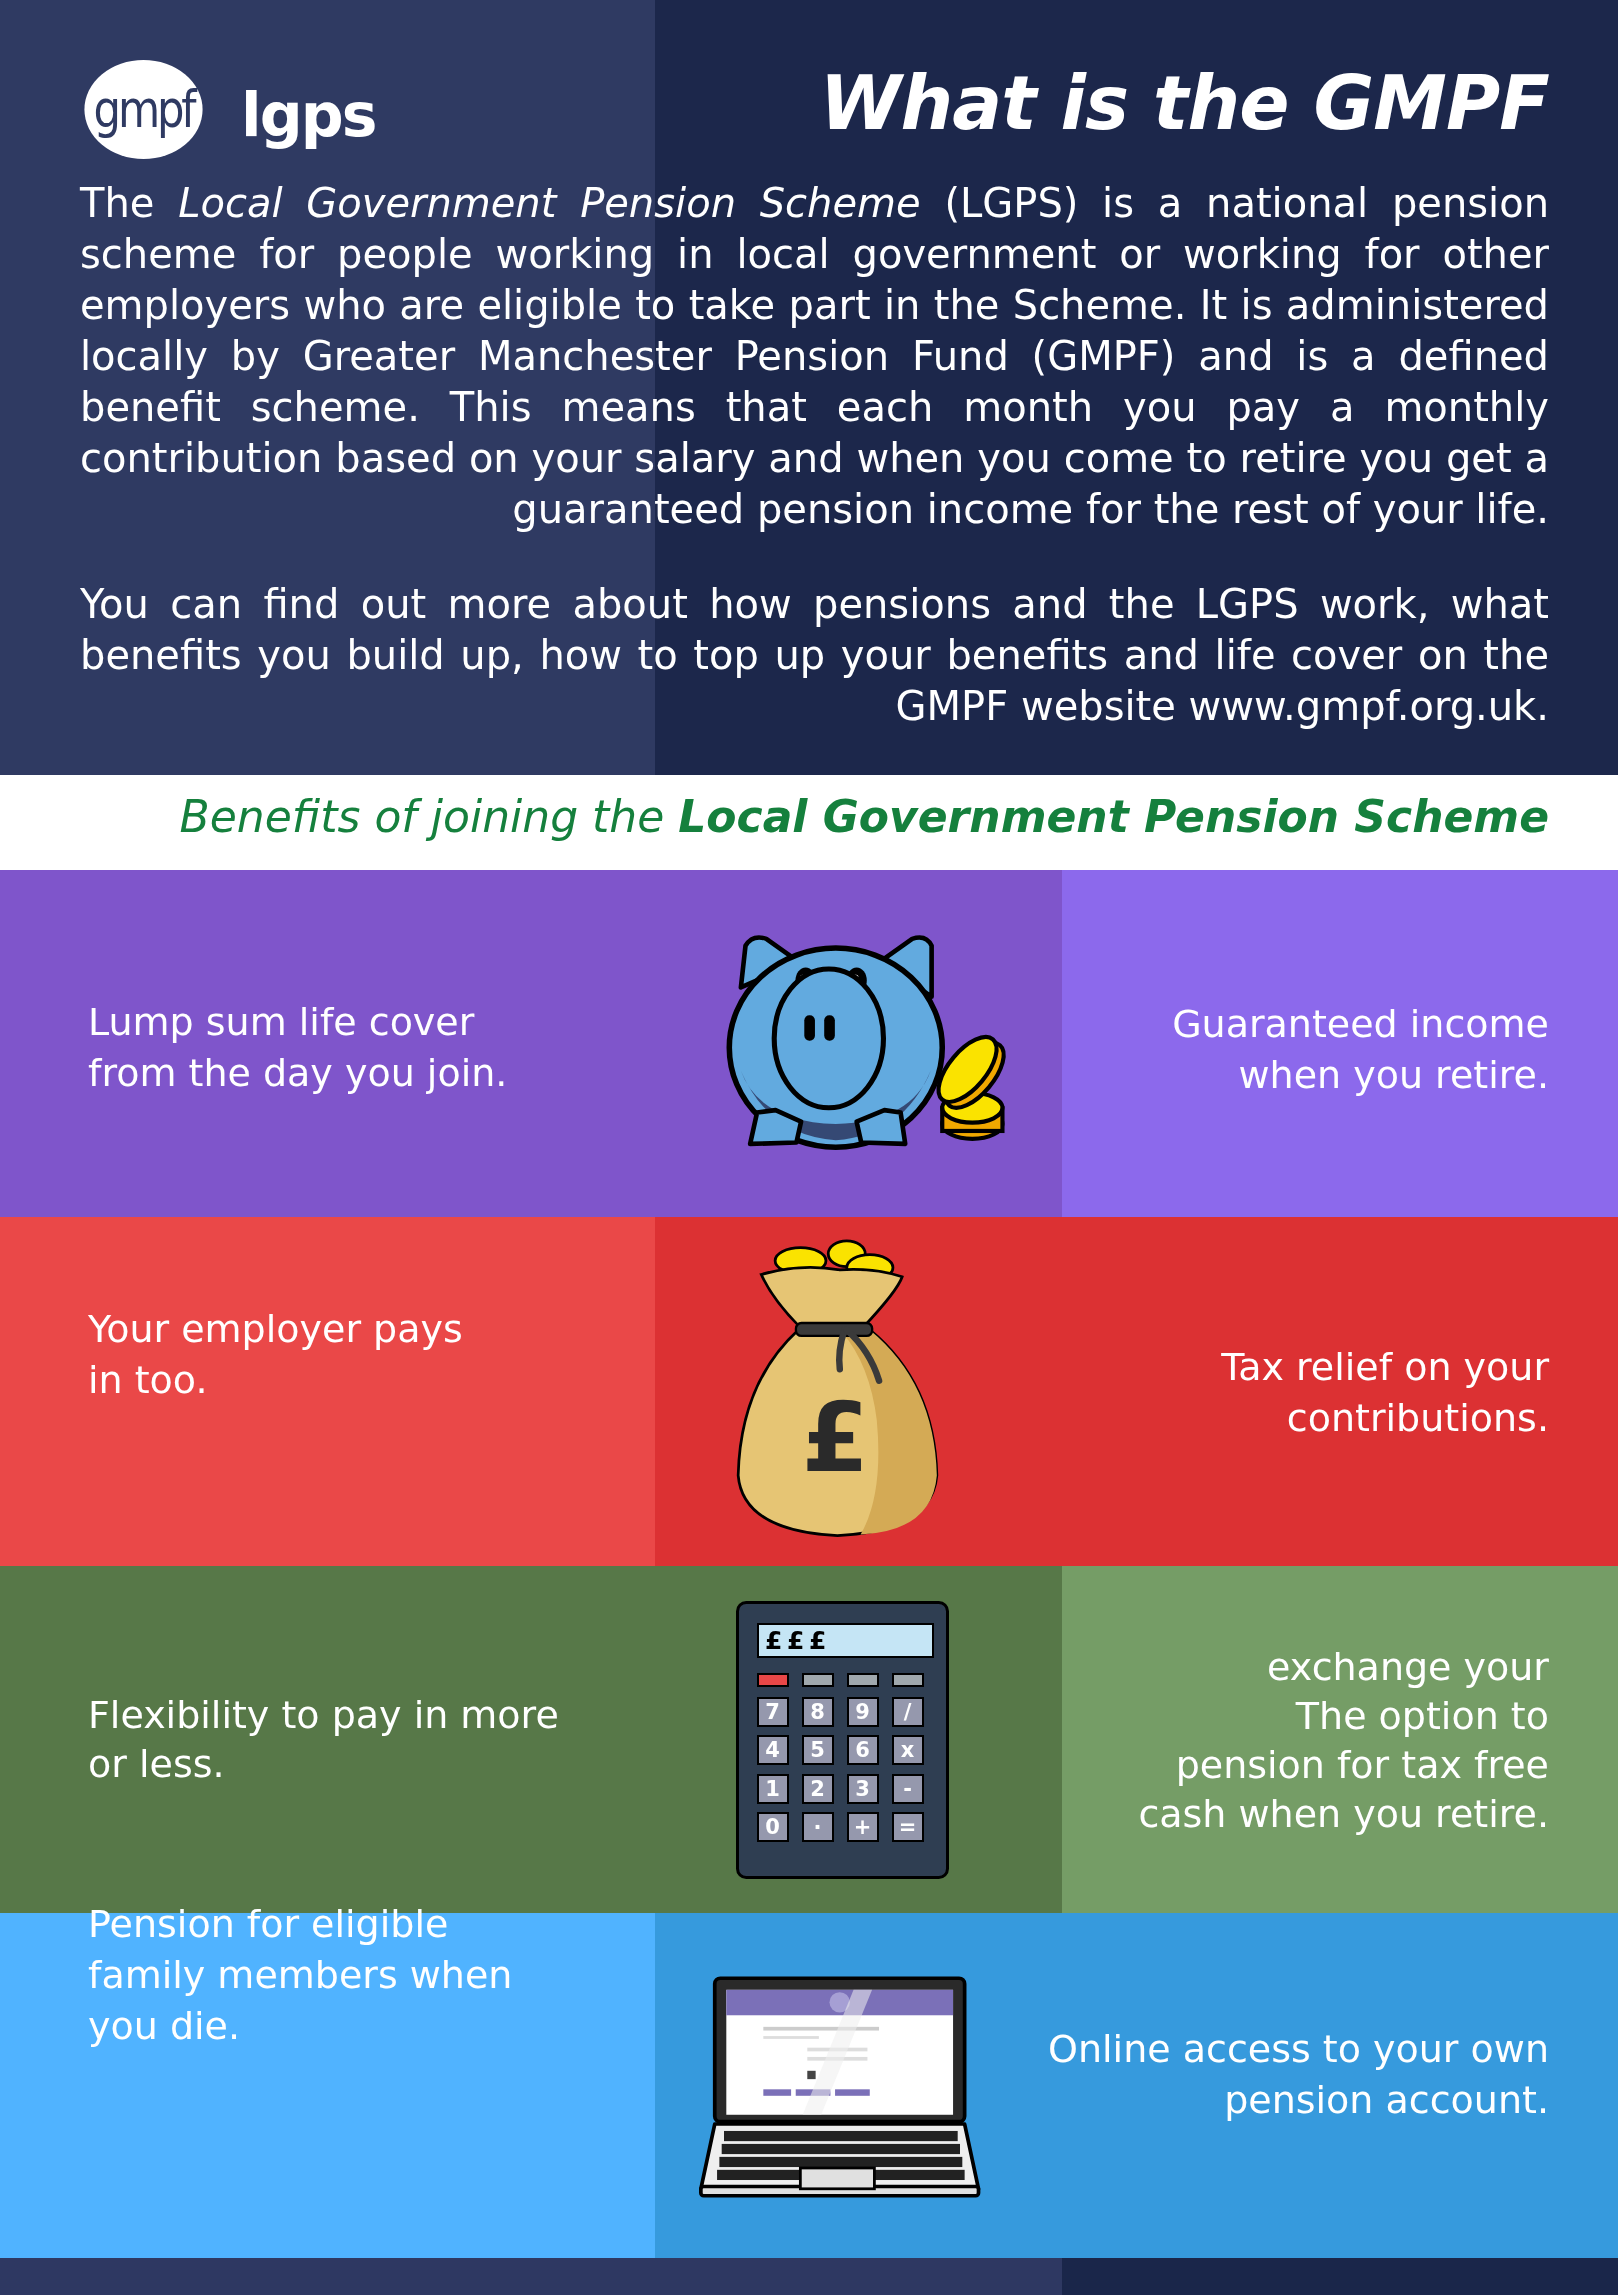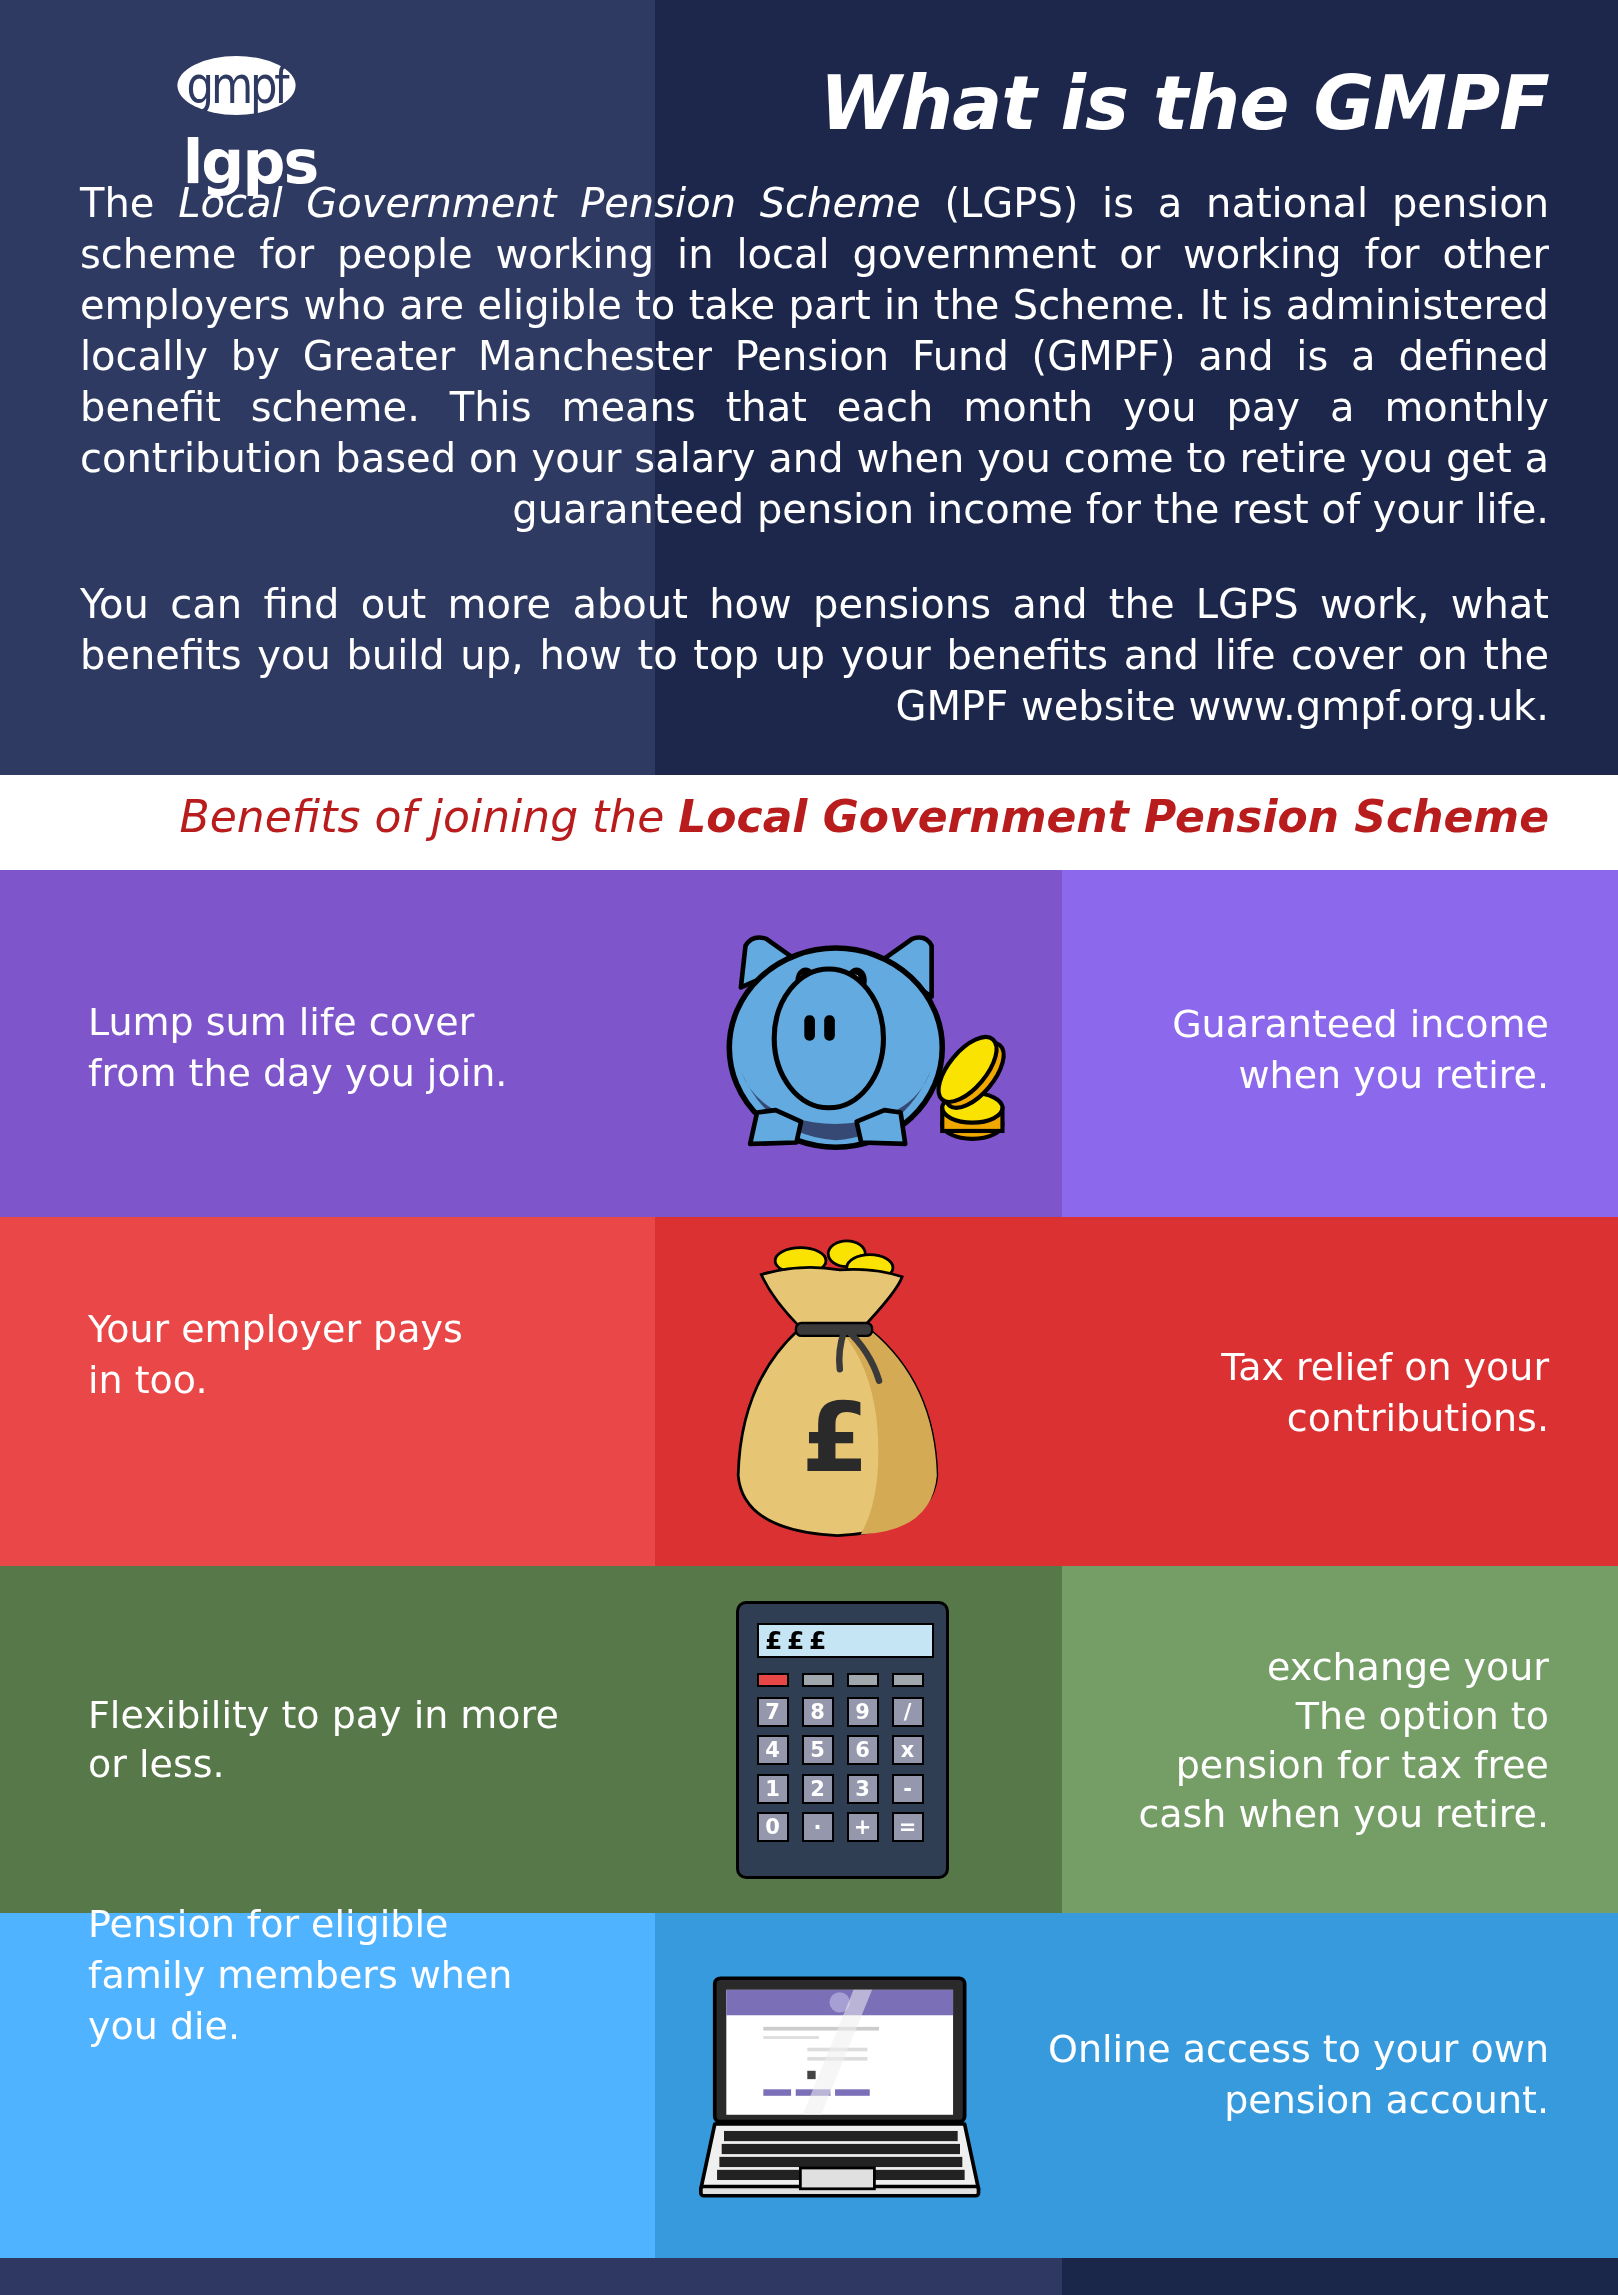--- a/index.html
+++ b/index.html
@@ -1,31 +1,31 @@
 <!DOCTYPE html>
 <html style="font-size:7.4px"><head>
 <meta charset="utf-8">
 <style>
   html, body { margin: 0; padding: 0; }
   body { width: 1618px; height: 2295px; position: relative; overflow: hidden; font-family: "DejaVu Sans", sans-serif; color: #fff; }
-  .abs { position: absolute; flex-direction: column; }
+  .abs { position: absolute; }
   .block { position: absolute; }
   
   .hdr-left { left: 0; top: 0; width: 655px; height: 775px; background: #2f3a62; }
   .hdr-right { left: 655px; top: 0; width: 963px; height: 775px; background: #1c274b; }
   .logo { left: 74px; top: 56px; height: 106px; width: 324px; display: flex; align-items: center; }
   .logo-badge { width: 139px; height: 99px; background: #fff; border-radius: 50%; display: flex; align-items: center; justify-content: center; color: #2f3a62; font-family: "DejaVu Sans", sans-serif; font-size: 51px; letter-spacing: -3.7px; transform: scaleX(0.85); }
   .logo-text { margin-left: 28px; font-size: 60px; font-weight: 700; letter-spacing: -1.9px; color: #fff; margin-top: 12px; }
   .title { right: 69px; top: 60px; font-size: 74px; font-weight: bold; font-style: italic; white-space: nowrap; letter-spacing: -0.9px; }
   .intro { left: 80px; right: 69px; top: 178px; font-size: 40px; line-height: 51px; text-align: justify; text-align-last: right; }
   .intro p { margin: 0 0 44px 0; }
   .intro em { font-style: italic; }
   
   .band { left: 0; top: 775px; width: 1618px; height: 95px; background: #fff; }
-  .band-title { right: 69px; top: 791px; font-size: 44px; font-style: italic; font-weight: bold; color: #b91c1c; white-space: nowrap; }
+  .band-title { right: 69px; top: 791px; font-size: 44px; font-style: italic; font-weight: bold; color: #15803d; white-space: nowrap; }
   .band-title .light { font-weight: normal; }
   
   .benefit { font-size: 38px; font-weight: normal; line-height: 51px; white-space: nowrap; margin-left: 9px; }
   .bl { left: 79px; }
   .br { right: 69px; text-align: right; }
   .icon-wrap { position: absolute; }
 </style>
 </head>
 <body>
 

